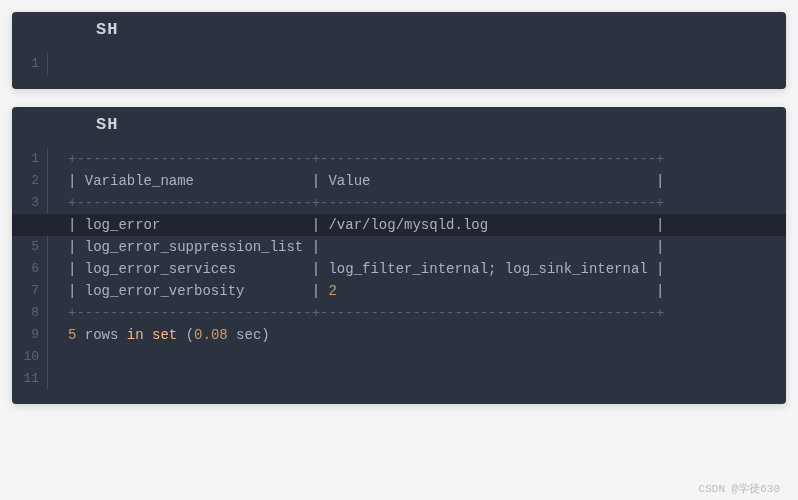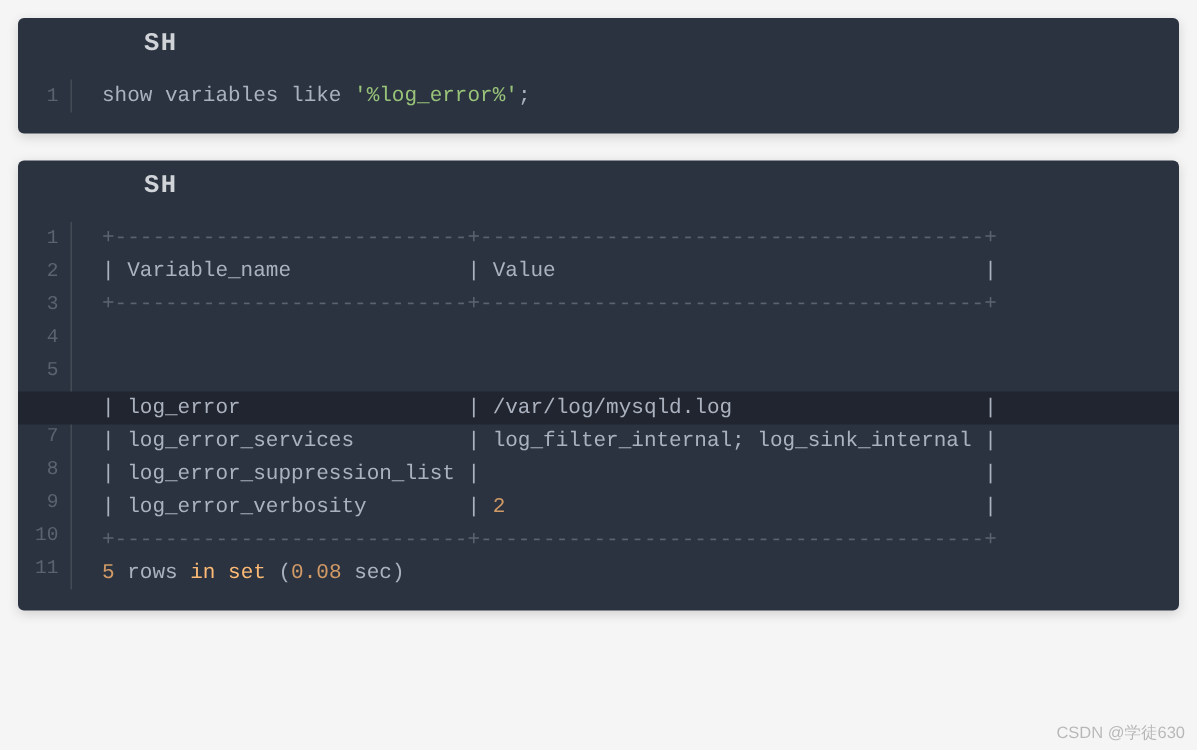--- a/index.html
+++ b/index.html
@@ -5,41 +5,38 @@
 * { margin:0; padding:0; box-sizing:border-box; }
 body { background:#f5f5f5; padding:12px; font-family:"Consolas","Courier New",monospace; font-size:14px; }
 .code-panel { background:#2b3340; border-radius:4px; margin-bottom:18px; overflow:hidden; box-shadow:0 2px 8px rgba(0,0,0,0.15); }
 .panel-header { padding:8px 0 6px 84px; }
 .lang-tag { color:#d0d3d8; font-weight:700; font-size:17px; letter-spacing:1px;text-align:right; }
 .code-body { display:flex; padding:8px 0 14px 0; }
 .gutter { width:36px; flex:none; text-align:right; padding-right:0; border-right:1px solid rgba(255,255,255,0.12); }
 .gutter .ln { color:#5c6370; font-size:13px; line-height:22px; height:22px; padding-right:8px; }
 .code-lines { flex:1; padding-left:20px; position:relative; }
 .code-line { line-height:22px; height:22px; color:#abb2bf; white-space:pre; position:relative; }
-.code-line.highlighted { background:#20252f; margin-left:-20px; padding-left:20px; margin-right:0;margin-top:47px; }
+.code-line.highlighted { background:#20252f; margin-left:-20px; padding-left:20px; margin-right:0; }
 .code-line.highlighted::before { content:""; position:absolute; left:-36px; top:0; width:36px; height:22px; background:#20252f; }
 .tok-str { color:#98c379; }
 .tok-num { color:#d19a66; }
 .tok-kw  { color:#fdba74; }
 .tok-dim { color:#5c6370; }
-.watermark { position:fixed; right:8px; bottom:4px; font-size:11px; color:rgba(0,0,0,0.25); font-family:Liberation Sans, sans-serif; }
+.watermark { position:fixed; right:18px; bottom:4px; font-size:11px; color:rgba(0,0,0,0.25); font-family:Liberation Mono, monospace; }
 </style>
 </head>
 <body>
 
 <div class="code-panel">
   <div class="panel-header">
     <span class="lang-tag">SH</span>
   </div>
   <div class="code-body">
     <div class="gutter" id="gutter1">
         <div class="ln">1</div>
-      </div>
-    <div class="code-lines" id="lines1">
-        <div class="code-line"><span>show variables like </span><span class="tok-str">'%log_error%'</span><span>;</span></div>
       </div>
   </div>
 </div>
 
 <div class="code-panel">
   <div class="panel-header">
     <span class="lang-tag">SH</span>
   </div>
   <div class="code-body">
     <div class="gutter" id="gutter2">
@@ -53,22 +50,22 @@
         <div class="ln">8</div>
         <div class="ln">9</div>
         <div class="ln">10</div>
         <div class="ln">11</div>
       </div>
     <div class="code-lines" id="lines2">
         <div class="code-line"><span class="tok-dim">+----------------------------+----------------------------------------+</span></div>
         <div class="code-line"><span>| Variable_name              | Value                                  |</span></div>
         <div class="code-line"><span class="tok-dim">+----------------------------+----------------------------------------+</span></div>
         <div class="code-line highlighted"><span>| log_error                  | /var/log/mysqld.</span><span>log</span><span>                    |</span></div>
+        <div class="code-line"><span>| log_error_suppression_list |                                        |</span></div>
         <div class="code-line"><span>| log_error_services         | log_filter_internal; log_sink_internal |</span></div>
-        <div class="code-line"><span>| log_error_suppression_list |                                        |</span></div>
         <div class="code-line"><span>| log_error_verbosity        | </span><span class="tok-num">2</span><span>                                      |</span></div>
         <div class="code-line"><span class="tok-dim">+----------------------------+----------------------------------------+</span></div>
         <div class="code-line"><span class="tok-num">5</span><span> rows </span><span class="tok-kw">in</span><span> </span><span class="tok-kw">set</span><span> (</span><span class="tok-num">0.08</span><span> sec)</span></div>
       </div>
   </div>
 </div>
 
 <div class="watermark">CSDN @学徒630</div>
 
 </body></html>

